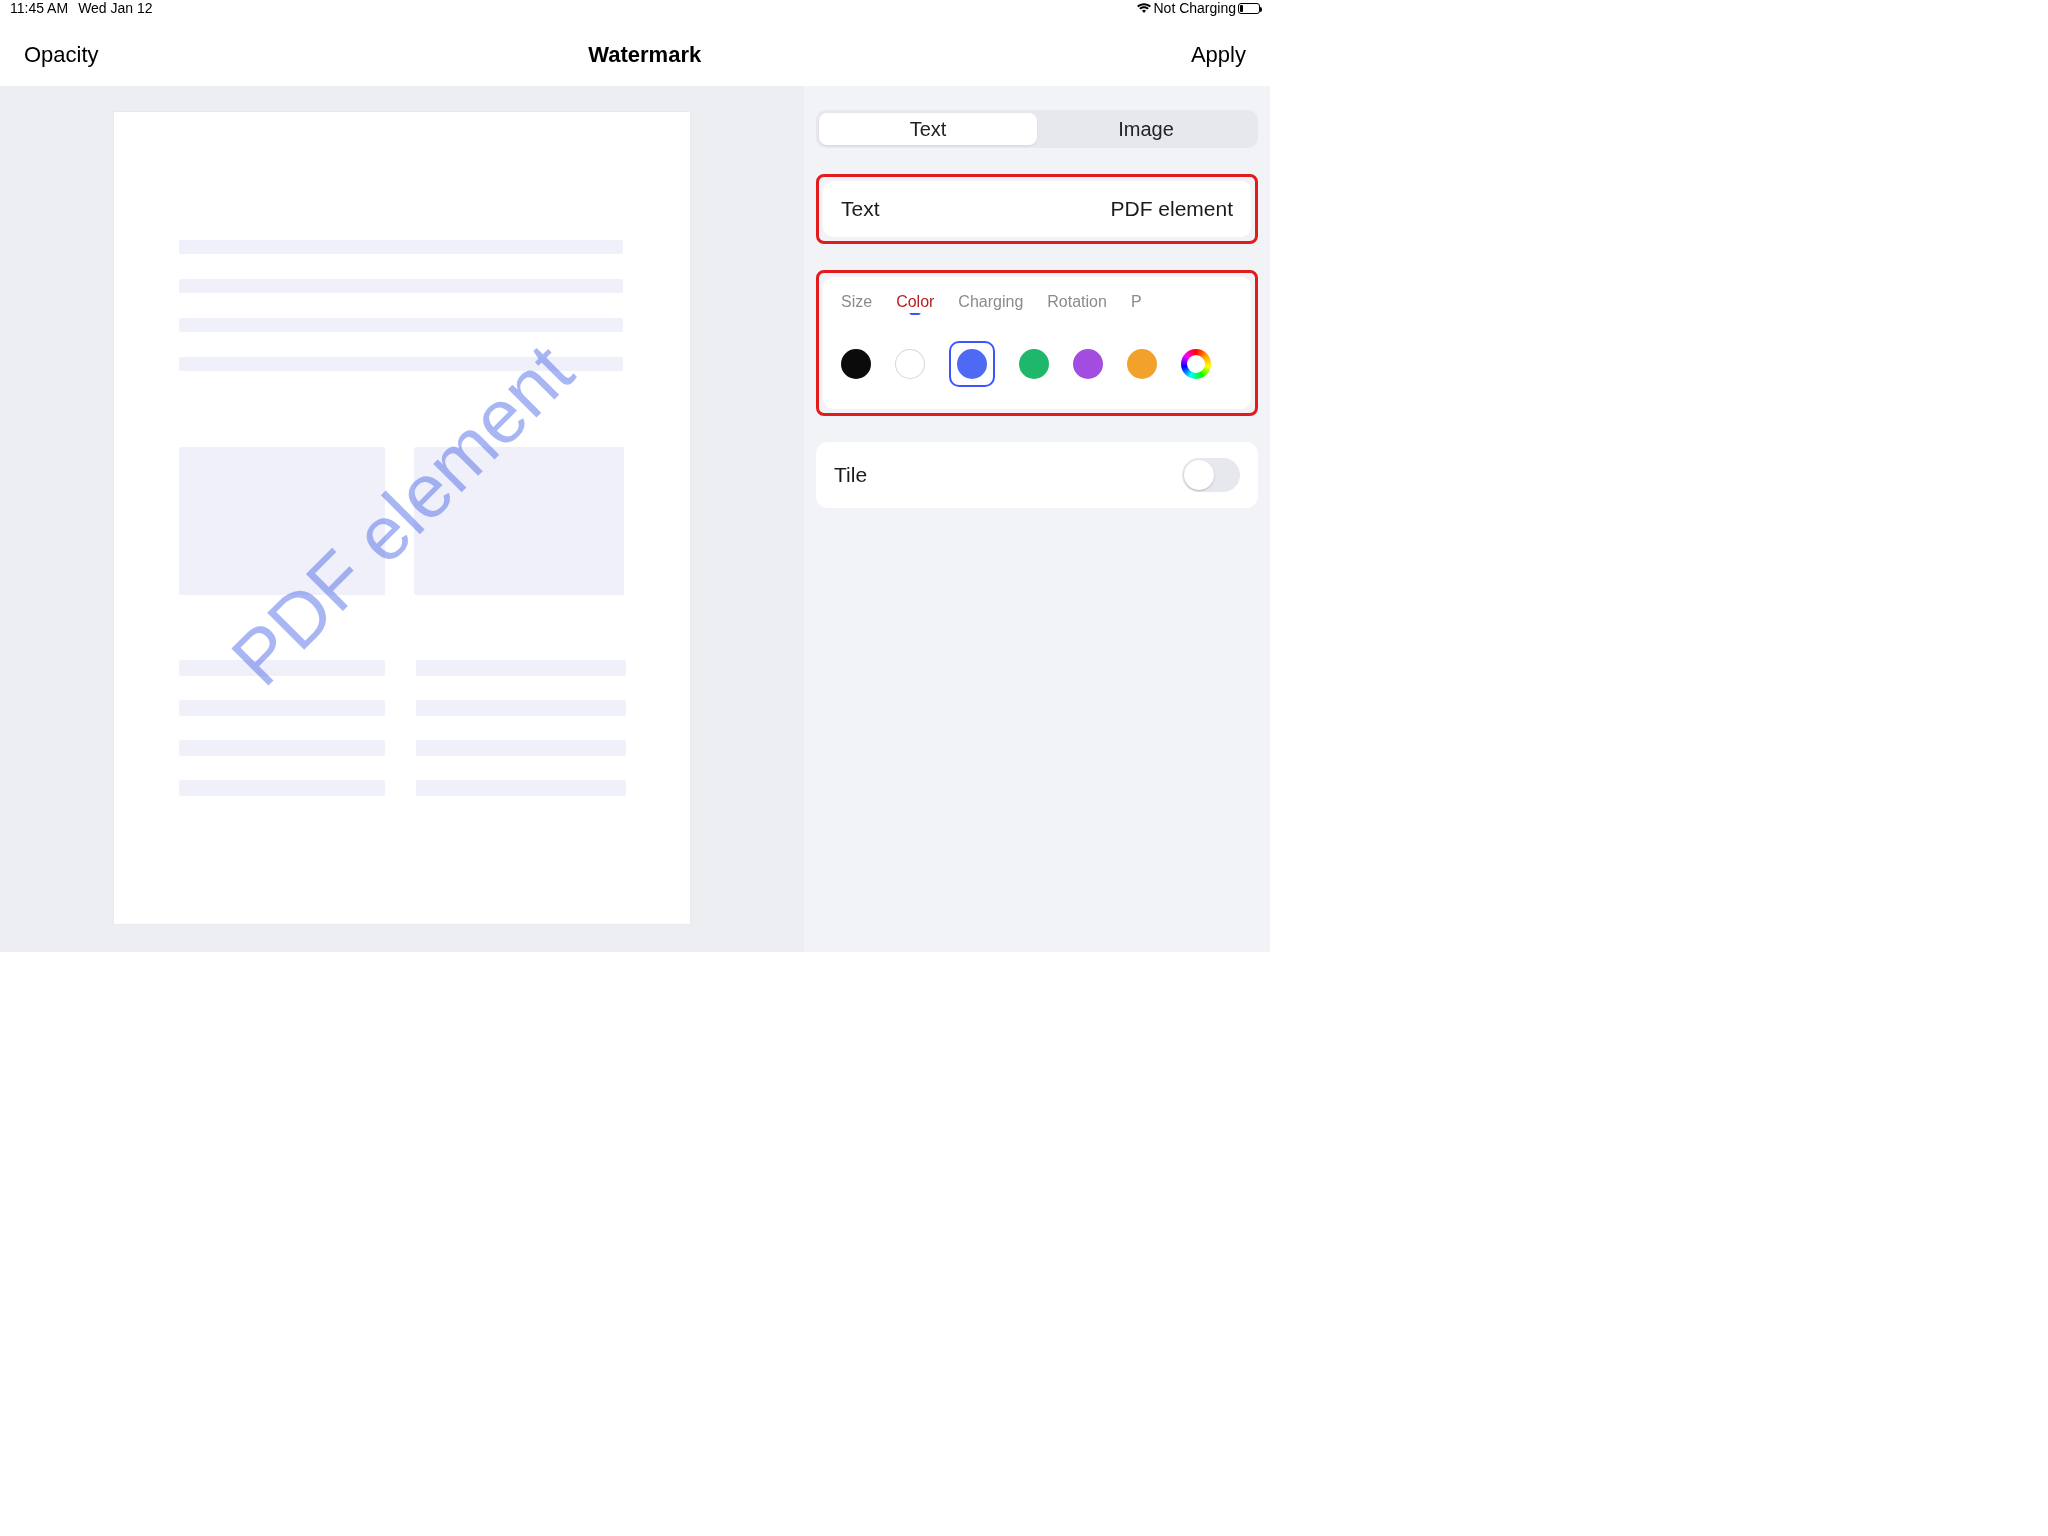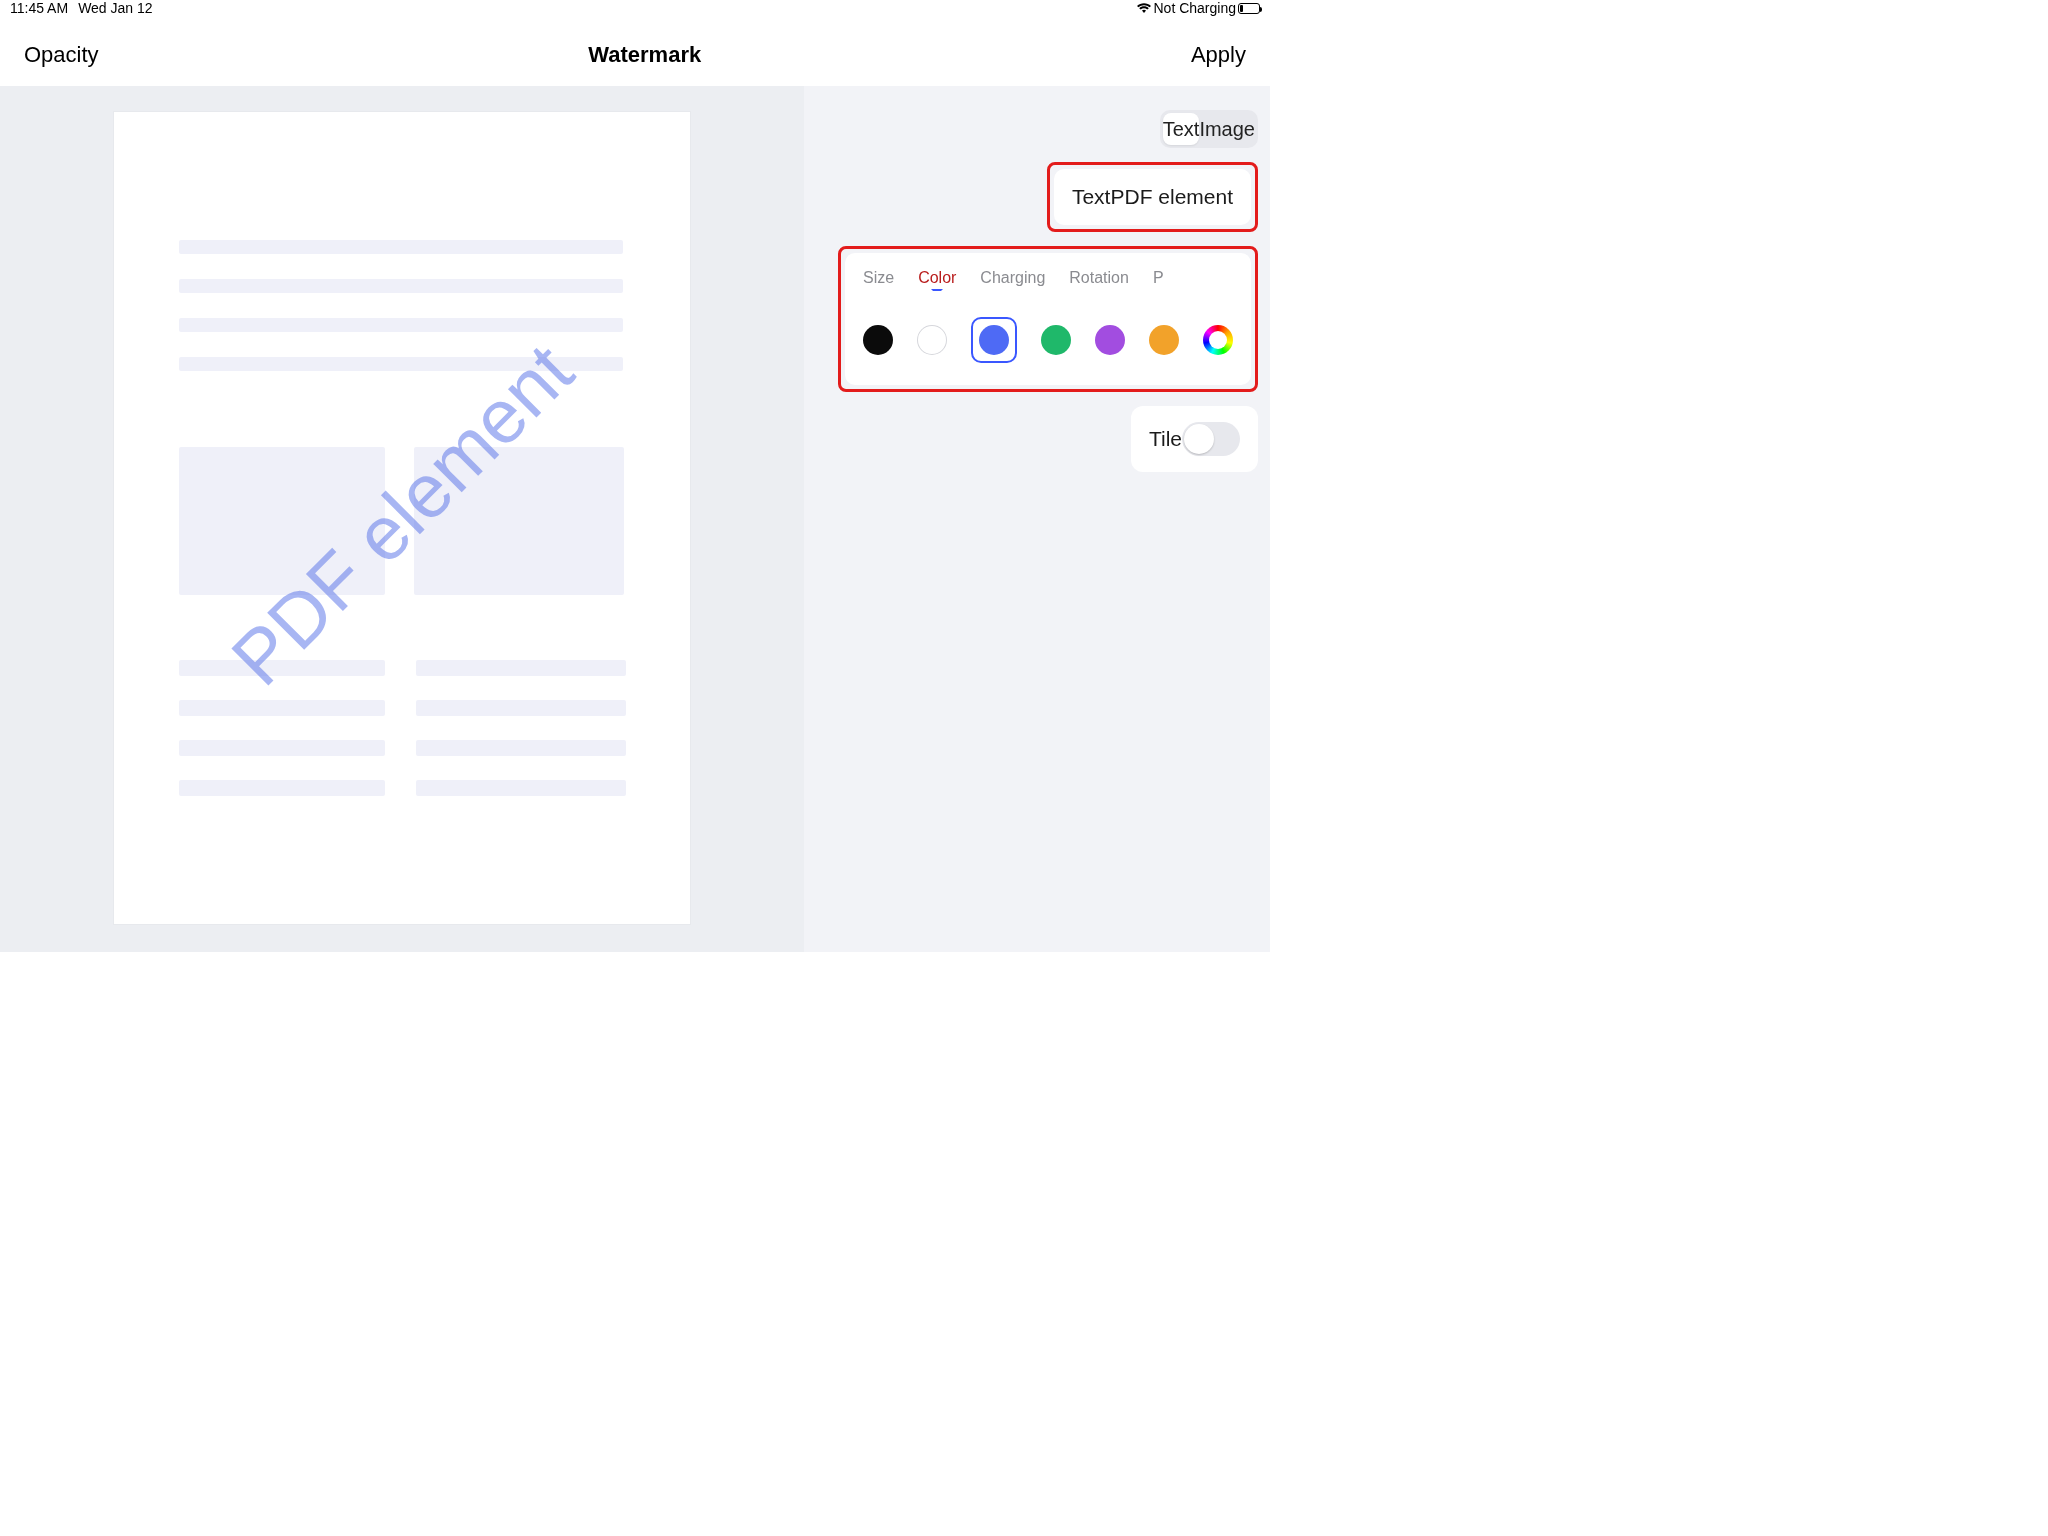--- a/index.html
+++ b/index.html
@@ -105,23 +105,22 @@
     letter-spacing: 0px;
     user-select:none;
     pointer-events:none;
   }
 
   
   .controls-pane {
     width: 466px;
     background:#f2f3f7;
     padding: 24px 12px 0 12px;
-    display:flex; flex-direction:column; gap:14px;
+    display:flex; flex-direction:column; gap:26px;
     overflow:hidden;
-    align-items:flex-end;
   }
 
   .segmented {
     background:#e7e8ed;
     border-radius:10px;
     height:38px;
     display:flex;
     padding:3px;
   }
   .segmented .seg{

